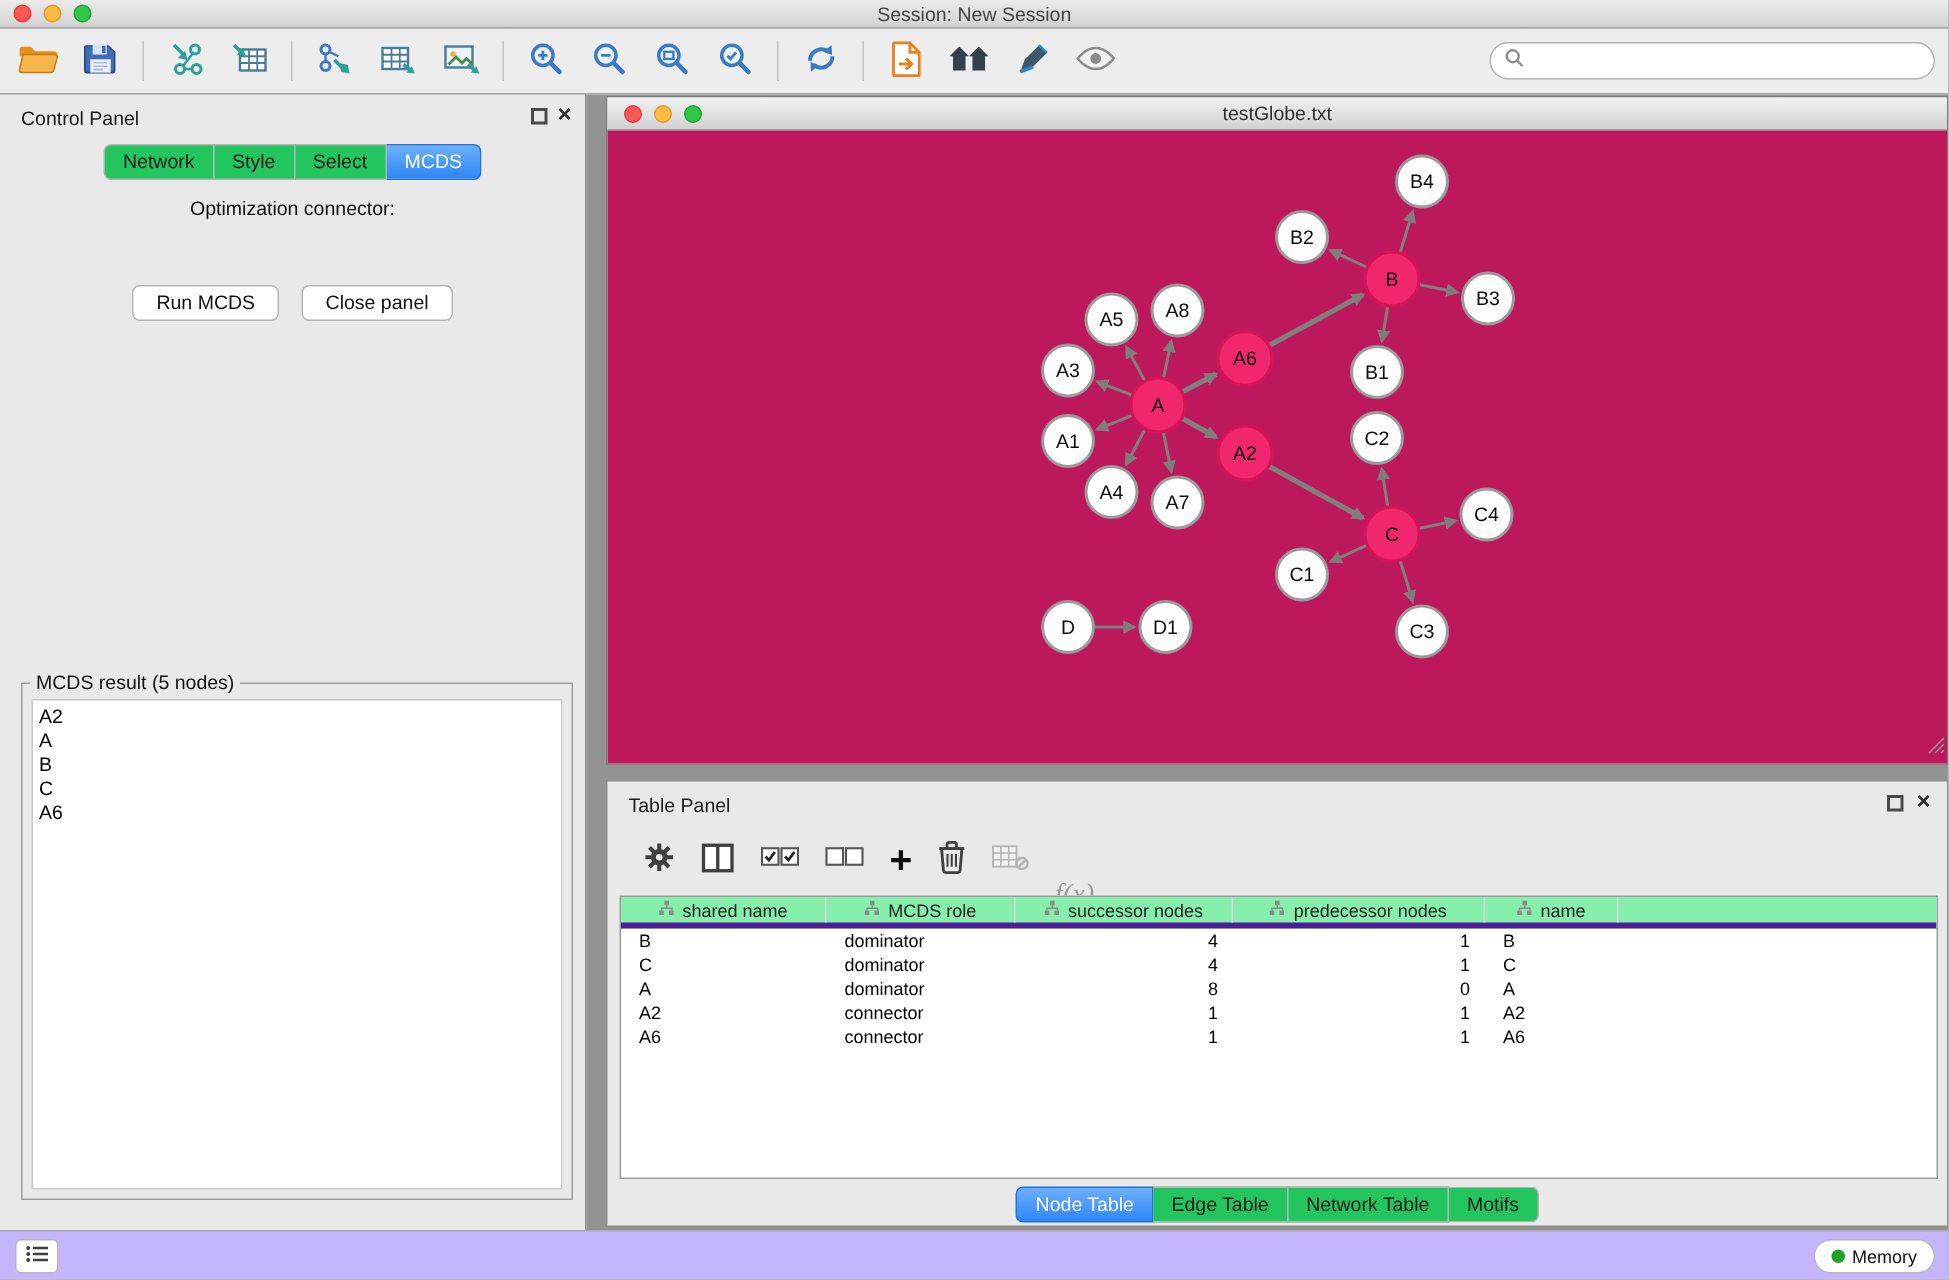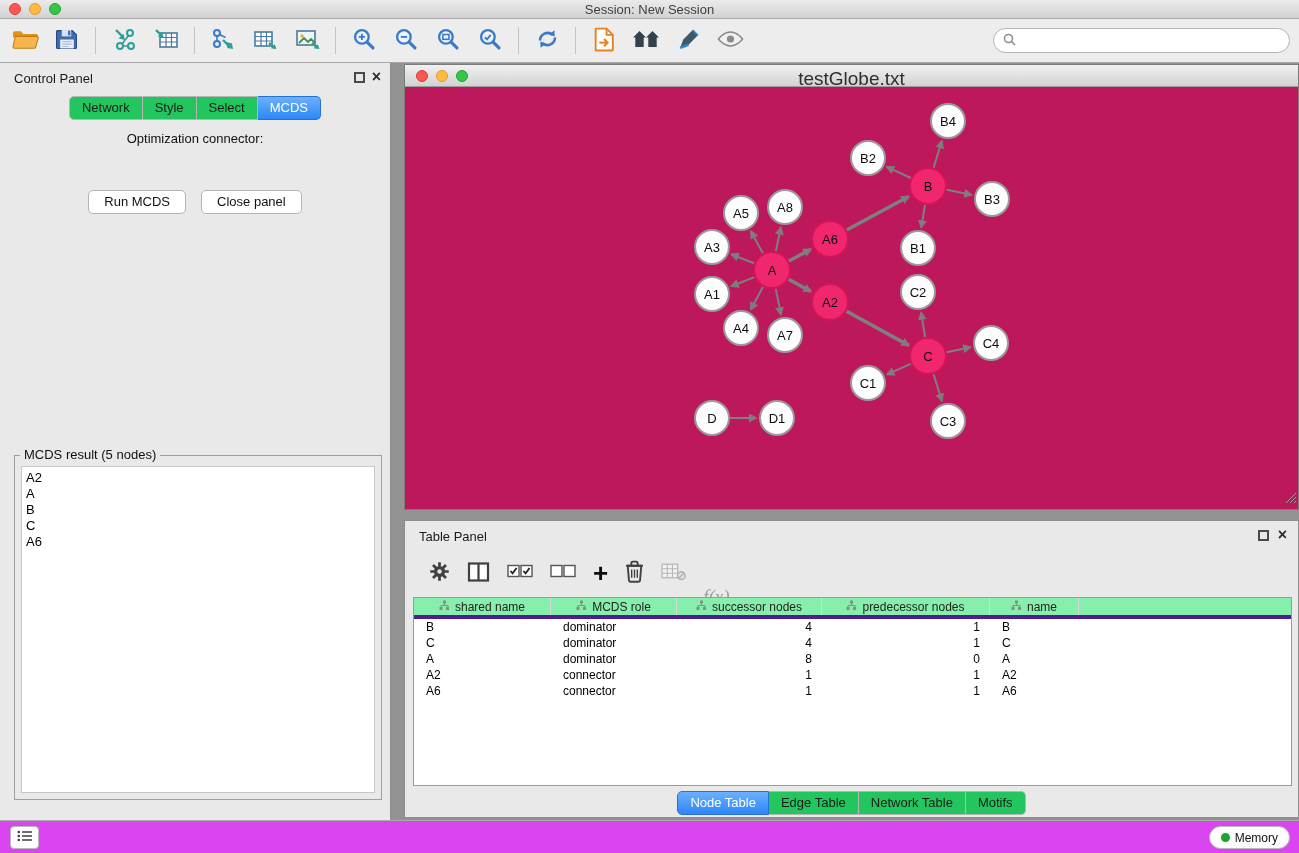--- a/index.html
+++ b/index.html
@@ -55,21 +55,21 @@
   .result-legend { position:absolute; top:-9px; left:5px; background:#e9e9e9; padding:0 4px; font-size:13px; color:#111; }
   .result-list { position:absolute; left:6px; top:10px; right:6px; bottom:6px; background:#fff;
     border:1px solid #c8c8c8; font-size:13px; padding:3px 0 0 4px; overflow:hidden; }
   .result-item { line-height:16px; color:#000; }
 
   
   .network-window { position:absolute; left:404px; top:64px; width:895px; height:446px; background:#fff;
     border:1px solid #7b7b7b; }
   .net-titlebar { position:relative; height:22px; background:linear-gradient(#f1f1f1,#d2d2d2); border-bottom:1px solid #9c9c9c; }
   .net-titlebar .tl-group { top:5px; left:11px; }
-  .net-title { position:absolute; left:0; right:0; top:3px; text-align:center; font-size:19px; color:#2e2e2e; }
+  .net-title { position:absolute; left:0; right:0; top:3px; text-align:center; font-size:13px; color:#2e2e2e; }
   .net-canvas { position:absolute; left:0; top:22px; right:0; bottom:0; background:#be185d; overflow:hidden; }
   #net-svg text { font-family:"Liberation Sans",sans-serif; }
   .grip { position:absolute; right:1px; bottom:1px; }
 
   
   .table-panel { position:absolute; left:404px; top:520px; width:895px; height:298px; background:#e9e9e9;
     border:1px solid #8d8d8d; }
   .tp-toolbar { position:absolute; top:32px; left:14px; right:14px; height:40px; display:flex; align-items:center; gap:17px; padding-left:10px; }
   .tp-icon { display:flex; align-items:center; justify-content:center; background:transparent; border:none; }
   .plus-glyph { font-size:26px; font-weight:700; color:#0d0d0d; line-height:20px; }
@@ -77,21 +77,21 @@
   .data-table { position:absolute; left:8px; top:76px; width:879px; height:189px; background:#fff; border:1px solid #9b9b9b; overflow:hidden; }
   .dt-header { display:flex; height:21px; background:#86efac; border-bottom:4px solid #4c1d95;text-align:center; }
   .dt-hcell { display:flex; align-items:center; justify-content:center; gap:5px; border-right:1px solid #d8d8d8;
     font-size:12px; color:#222; height:100%; }
   .dt-filler { flex:1; }
   .dt-row { display:flex; height:16px; align-items:center; font-size:12px; color:#000; }
   .dt-cell { white-space:nowrap; overflow:hidden; }
   .tp-tabs { position:absolute; left:0; right:0; top:270px; display:flex; justify-content:center; }
 
   
-  .statusbar { position:absolute; left:0; top:820px; width:100%; height:33px; background:#d946ef; border-top:1px solid #ababab; }
+  .statusbar { position:absolute; left:0; top:820px; width:100%; height:33px; background:#c4b5fd; border-top:1px solid #ababab; }
   .status-left-btn { position:absolute; left:10px; top:5px; width:29px; height:23px; background:#fdfdfd;
     border:1px solid #b9b9b9; border-radius:4px; display:flex; align-items:center; justify-content:center; }
   .memory-btn { position:absolute; right:9px; top:5px; height:23px; background:#fdfdfd; border:1px solid #b9b9b9;
     border-radius:12px; display:flex; align-items:center; gap:5px; padding:0 11px; font-size:12px; color:#111; font-family:inherit; }
   .memory-dot { width:9px; height:9px; border-radius:50%; background:#1fa12c; display:inline-block; }
 </style>
 </head>
 <body>
 
 <div class="app">

